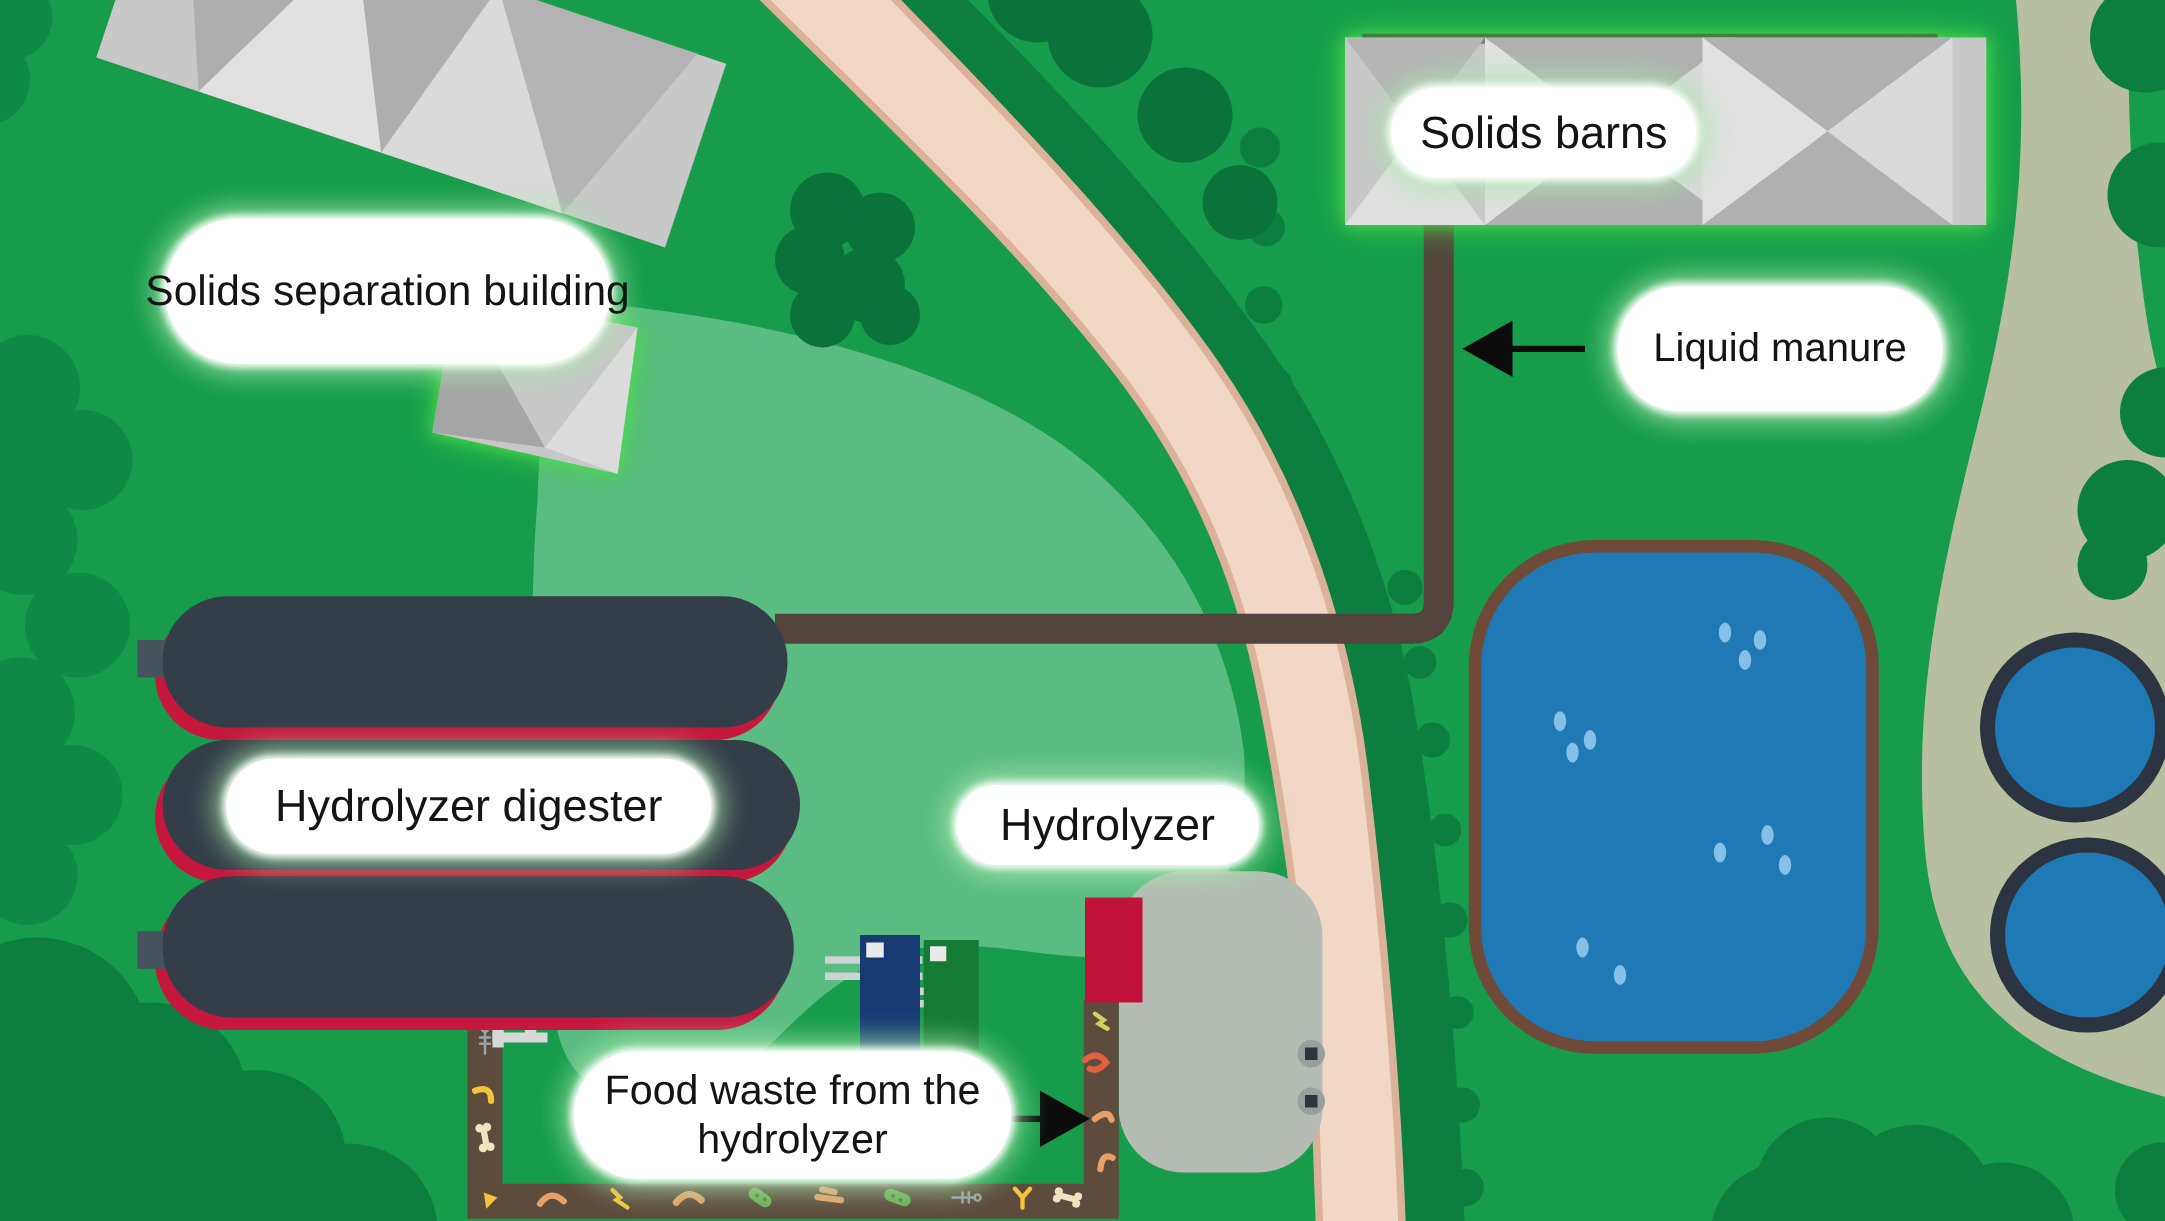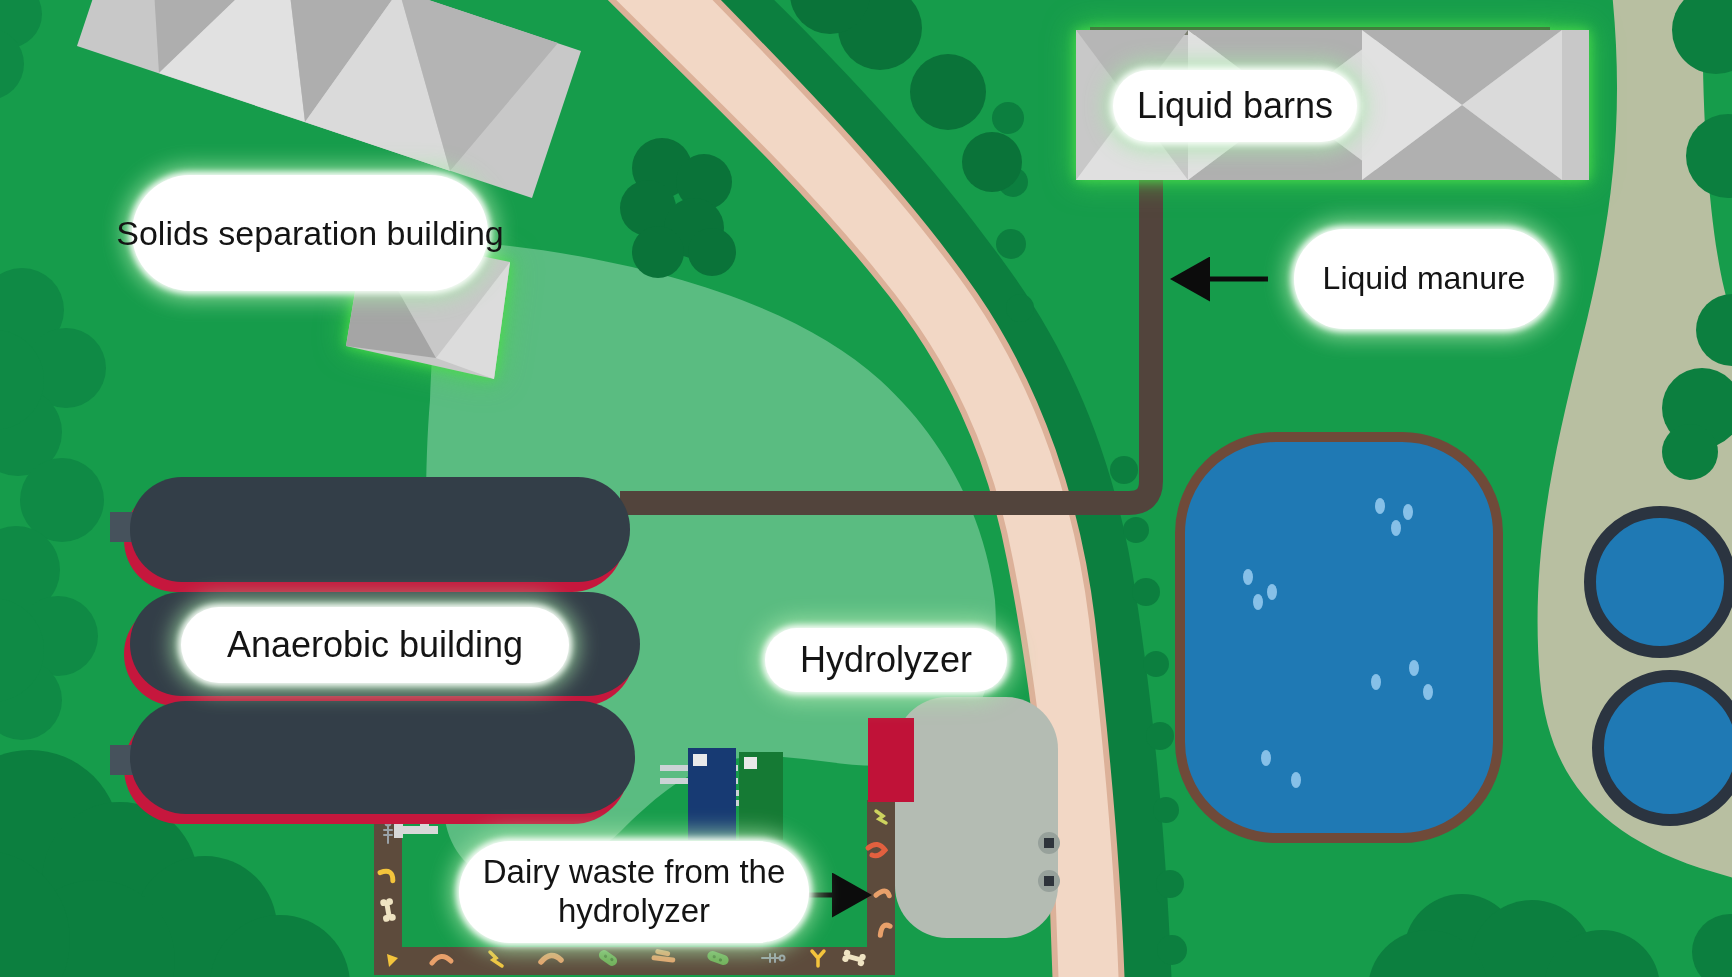--- a/index.html
+++ b/index.html
@@ -312,28 +312,28 @@
   <g stroke="#0c0c0c" stroke-width="5">
     <line x1="1268" y1="279" x2="1180" y2="279" marker-end="url(#ah)"></line>
     <line x1="808" y1="895" x2="862" y2="895" marker-end="url(#ah)"></line>
   </g>
 </svg>
 
 <div class="pill" id="lbl-solids">
   <span class="l1">Solids separation building</span>
 </div>
 <div class="pill" id="lbl-dairy">
-  <span class="l1">Liquid barns</span>
+  <span class="l1">Solids barns</span>
 </div>
 <div class="pill" id="lbl-liquid">
   <span class="l1">Liquid manure</span>
 </div>
 <div class="pill" id="lbl-digester">
-  <span class="l1">Anaerobic building</span>
+  <span class="l1">Hydrolyzer digester</span>
 </div>
 <div class="pill" id="lbl-hydro">
   <span class="l1">Hydrolyzer</span>
 </div>
 <div class="pill" id="lbl-food">
-  <span class="l1">Dairy waste from the</span>
+  <span class="l1">Food waste from the</span>
   <span class="l2">hydrolyzer</span>
 </div>
 </div>
 
 </body></html>

